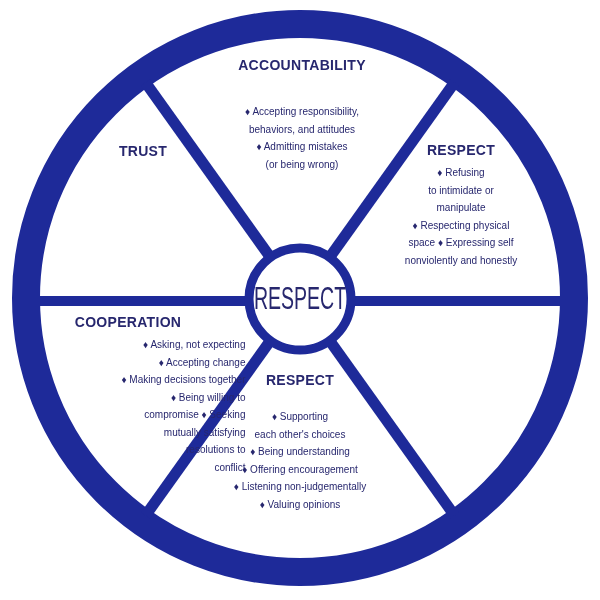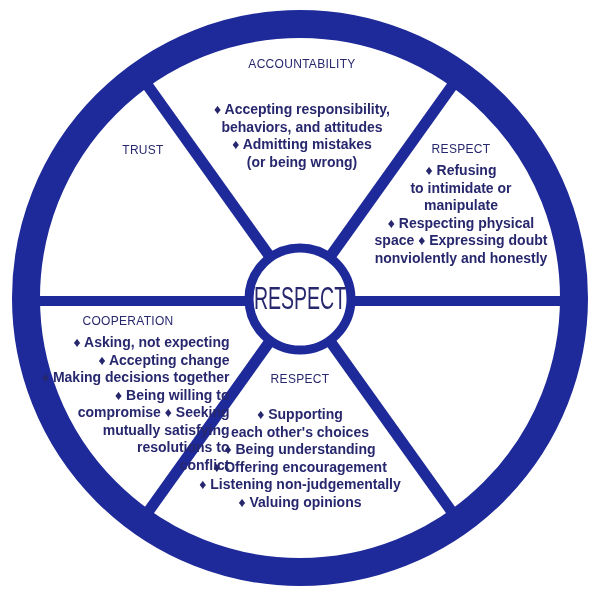--- a/index.html
+++ b/index.html
@@ -21,31 +21,31 @@
     left: 0;
     top: 0;
   }
   .seg {
     position: absolute;
     text-align: center;
     transform: translateX(-50%);
   }
   .seg h2 {
     margin: 0 0 6px 0;
-    font-size: 12px;
-    font-weight: 400;
+    font-size: 14px;
+    font-weight: 700;
     letter-spacing: 0.3px;
     color: var(--text, #27276e);
     white-space: nowrap;
   }
   .seg p {
-    margin: 16px;
-    font-size: 14px;
+    margin: 0;
+    font-size: 10px;
     line-height: 17.5px;
-    font-weight: 700;
+    font-weight: 400;
     white-space: pre-line;
     color: var(--text, #27276e);
   }
   
   .seg-accountability { left: 302px; top: 57px;  width: 260px; }
   .seg-accountability p { margin-top: 30px; }
   .seg-trust          { left: 143px; top: 143px; width: 200px; }
   .seg-trust p        { margin-top: 4px; }
   .seg-safety         { left: 461px; top: 142px; width: 210px; }
   .seg-safety p       { margin-top: 2px; }
@@ -95,21 +95,21 @@
 ♦ Admitting mistakes
 (or being wrong)</p>
   </section>
 
   <section class="seg seg-safety">
     <h2>RESPECT</h2>
     <p>♦ Refusing
 to intimidate or
 manipulate
 ♦ Respecting physical
-space ♦ Expressing doubt
+space ♦ Expressing self
 nonviolently and honestly</p>
   </section>
 
 
   <section class="seg seg-support">
     <h2>RESPECT</h2>
     <p>♦ Supporting
 each other's choices
 ♦ Being understanding
 ♦ Offering encouragement

